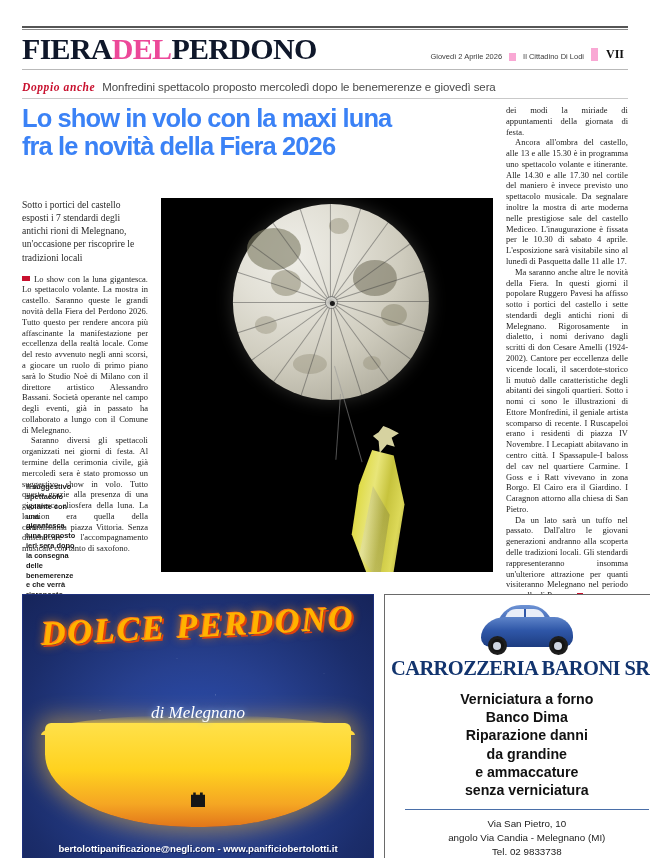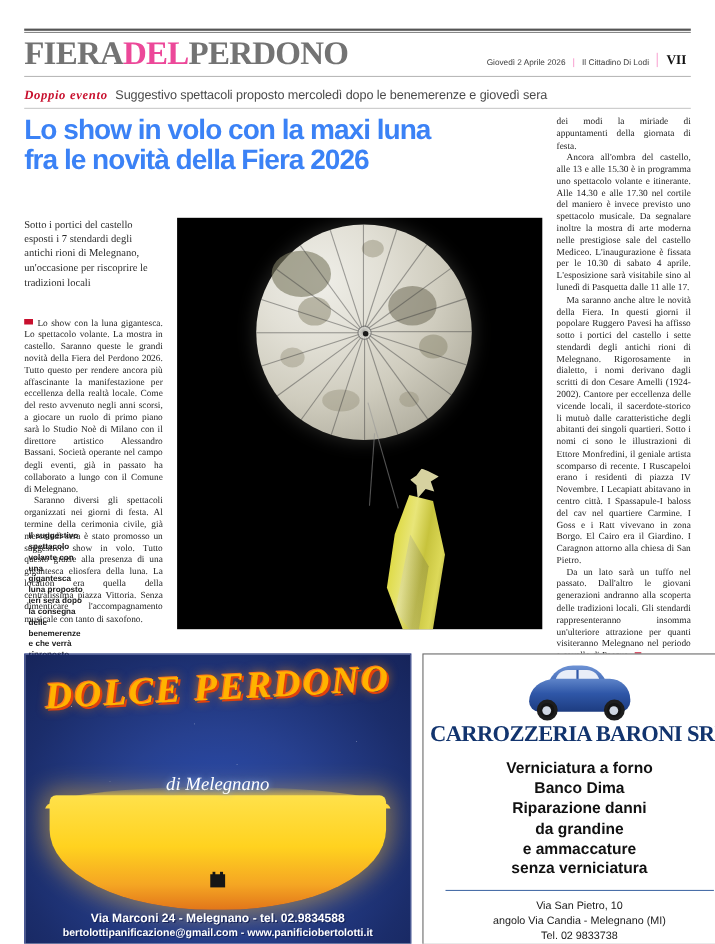--- a/index.html
+++ b/index.html
@@ -24,31 +24,31 @@
     padding: 4px 0 3px 0;
   }
   .logo {
     font-family: "Liberation Serif", serif;
     font-weight: bold;
     font-size: 30px;
     letter-spacing: -0.7px;
     line-height: 1;
     white-space: nowrap;
   }
-  .logo .red { color: #737373; }
+  .logo .red { color: #0f172a; }
   .logo .grey { color: #ec4899; }
   .meta {
     display: flex; align-items: flex-end;
     font-family: "Liberation Sans", sans-serif;
     font-size: 7.5px;
     color: #3b3b3b;
     padding-bottom: 3px;
     white-space: nowrap;
   }
-  .meta span { padding: 0 7px; border-left: 1px solid #f9a8d4; line-height: 1.1; }
+  .meta span { padding: 0 7px; border-left: 7px solid #f9a8d4; line-height: 1.1; }
   .meta span:first-child { border-left: none; padding-left: 6px; }
   .meta .pageno {
     font-family: "Liberation Serif", serif;
     font-weight: bold; font-size: 12px; color: #111;
     padding: 0 4px 0 8px;
   }
   .masthead-rule-bot { border-top: 1px solid #b9b9b9; margin-top: 2px; }
 
   
   .kicker-wrap {
@@ -102,21 +102,21 @@
   .body-text {
     font-family: "Liberation Serif", serif;
     font-size: 8.5px;
     line-height: 1.27;
     text-align: justify;
     color: #1c1c1c;
     hyphens: auto;
   }
   .body-text p { margin: 0; text-indent: 9px; }
   .body-text p.first { text-indent: 0; }
-  .left-body { margin-top: 24px; }
+  .left-body { margin-top: 10px; }
   .right-body { margin-top: 0; }
   .sq {
     display: inline-block;
     width: 8px; height: 5px;
     background: #c8102e;
     margin-right: 4px;
     vertical-align: 1px;
   }
   .endsq {
     display: inline-block;
@@ -395,22 +395,22 @@
     <div class="logo"><span class="red">FIERA</span><span class="grey">DEL</span><span class="red">PERDONO</span></div>
     <div class="meta">
       <span>Giovedì 2 Aprile 2026</span>
       <span>Il Cittadino Di Lodi</span>
       <span class="pageno">VII</span>
     </div>
   </div>
   <div class="masthead-rule-bot"></div>
 
   <div class="kicker-wrap">
-    <div class="kicker-label">Doppio evento</div>
-    <div class="kicker-text">Suggestivo spettacoli proposto mercoledì dopo le benemerenze e giovedì sera</div>
+    <div class="kicker-label">Doppio anche</div>
+    <div class="kicker-text">Monfredini spettacolo proposto mercoledì dopo le benemerenze e giovedì sera</div>
   </div>
   <div class="kicker-rule"></div>
 
   <div class="main">
 
     <h1 class="headline">
       <span>Lo show in volo con la maxi luna</span><br>
       <span>fra le novità della Fiera 2026</span>
     </h1>
 
@@ -480,22 +480,21 @@
   </div>
 
   <div class="ads">
 
     <div class="ad-left">
       <div class="dolce-word">DOLCE PERDONO</div>
       <div class="bowl-top"></div>
       <div class="bowl"></div>
       <div class="dolce-sub">di Melegnano</div>
       <div class="castle-mark"></div>
-      <div class="ad-left-addr">Via Marconi 24 - Melegnano - tel. 02.9834588</div>
-      <div class="ad-left-web">bertolottipanificazione@gmail.com - www.panificiobertolotti.it</div>
+      <div class="ad-left-web">bertolottipanificazione@negli.com - www.panificiobertolotti.it</div>
     </div>
 
     <div class="ad-right">
       <div class="car">
         <div class="car-roof"></div>
         <div class="car-win"></div>
         <div class="car-body"></div>
         <div class="wheel w1">
             <div class="hubcap"></div>
           </div>

